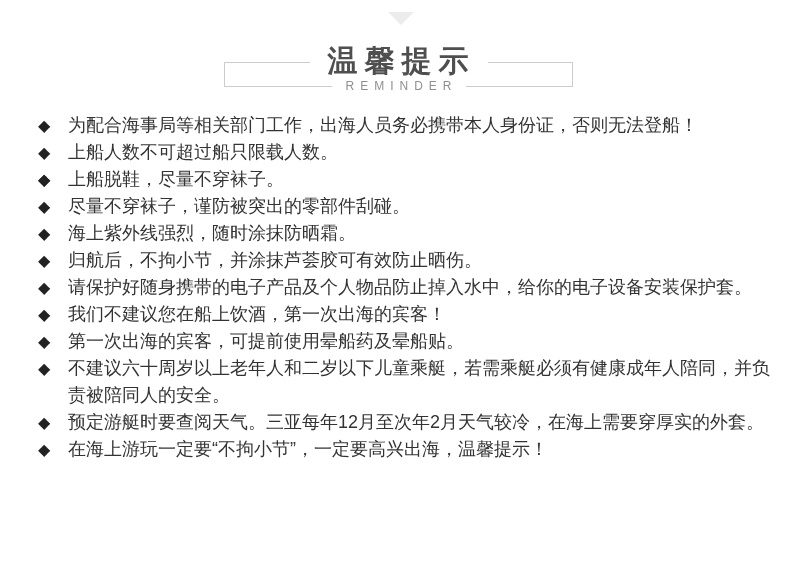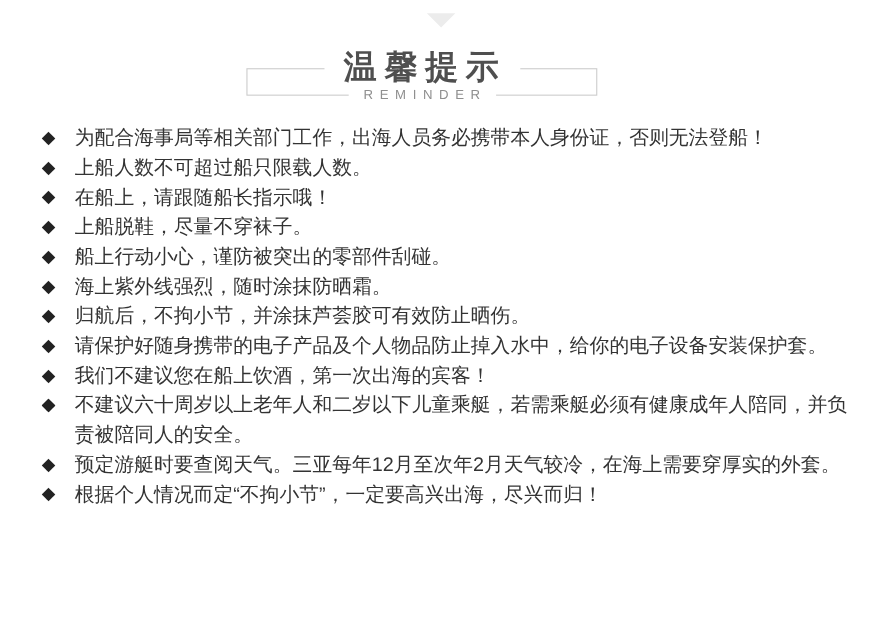--- a/index.html
+++ b/index.html
@@ -14,21 +14,21 @@
     position: absolute;
     left: 388px; top: 12px;
     width: 0; height: 0;
     border-left: 13px solid transparent;
     border-right: 13px solid transparent;
     border-top: 13px solid #ececec;
   }
   .header-frame {
     position: absolute;
     left: 224px; top: 62px;
-    width: 319px; height: 25px;
+    width: 349px; height: 25px;
     border: 1px solid #cccccc;
   }
   .header-title {
     position: absolute;
     left: 50%; top: 0;
     transform: translate(-50%, -54%);
     background: #ffffff;
     padding: 0 12px 0 18px;
     font-size: 30px;
     font-weight: bold;
@@ -75,24 +75,24 @@
 <div class="top-triangle"></div>
 
 <div class="header-frame">
   <div class="header-title">温馨提示</div>
   <div class="header-subtitle">REMINDER</div>
 </div>
 
 <ul class="reminder-list">
     <li class="reminder-item"><span class="diamond-bullet">◆</span><span>为配合海事局等相关部门工作，出海人员务必携带本人身份证，否则无法登船！</span></li>
     <li class="reminder-item"><span class="diamond-bullet">◆</span><span>上船人数不可超过船只限载人数。</span></li>
-    <li class="reminder-item"><span class="diamond-bullet">◆</span><span>在船上，请跟随船长指示哦！</span></li>
+    <li class="reminder-item"><span class="diamond-bullet">◆</span></li>
     <li class="reminder-item"><span class="diamond-bullet">◆</span><span>上船脱鞋，尽量不穿袜子。</span></li>
-    <li class="reminder-item"><span class="diamond-bullet">◆</span><span>船上行动小心，谨防被突出的零部件刮碰。</span></li>
+    <li class="reminder-item"><span class="diamond-bullet">◆</span><span>尽量不穿袜子，谨防被突出的零部件刮碰。</span></li>
     <li class="reminder-item"><span class="diamond-bullet">◆</span><span>海上紫外线强烈，随时涂抹防晒霜。</span></li>
     <li class="reminder-item"><span class="diamond-bullet">◆</span><span>归航后，不拘小节，并涂抹芦荟胶可有效防止晒伤。</span></li>
     <li class="reminder-item"><span class="diamond-bullet">◆</span><span>请保护好随身携带的电子产品及个人物品防止掉入水中，给你的电子设备安装保护套。</span></li>
     <li class="reminder-item"><span class="diamond-bullet">◆</span><span>我们不建议您在船上饮酒，第一次出海的宾客！</span></li>
-    <li class="reminder-item"><span class="diamond-bullet">◆</span></li>
+    <li class="reminder-item"><span class="diamond-bullet">◆</span><span>第一次出海的宾客，可提前使用晕船药及晕船贴。</span></li>
     <li class="reminder-item"><span class="diamond-bullet">◆</span><span>不建议六十周岁以上老年人和二岁以下儿童乘艇，若需乘艇必须有健康成年人陪同，并负责被陪同人的安全。</span></li>
     <li class="reminder-item"><span class="diamond-bullet">◆</span><span>预定游艇时要查阅天气。三亚每年12月至次年2月天气较冷，在海上需要穿厚实的外套。</span></li>
-    <li class="reminder-item"><span class="diamond-bullet">◆</span><span>根据个人情况而定“不拘小节”，一定要高兴出海，尽兴而归！</span></li>
+    <li class="reminder-item"><span class="diamond-bullet">◆</span><span>在海上游玩一定要“不拘小节”，一定要高兴出海，温馨提示！</span></li>
   </ul>
 
 </body></html>

